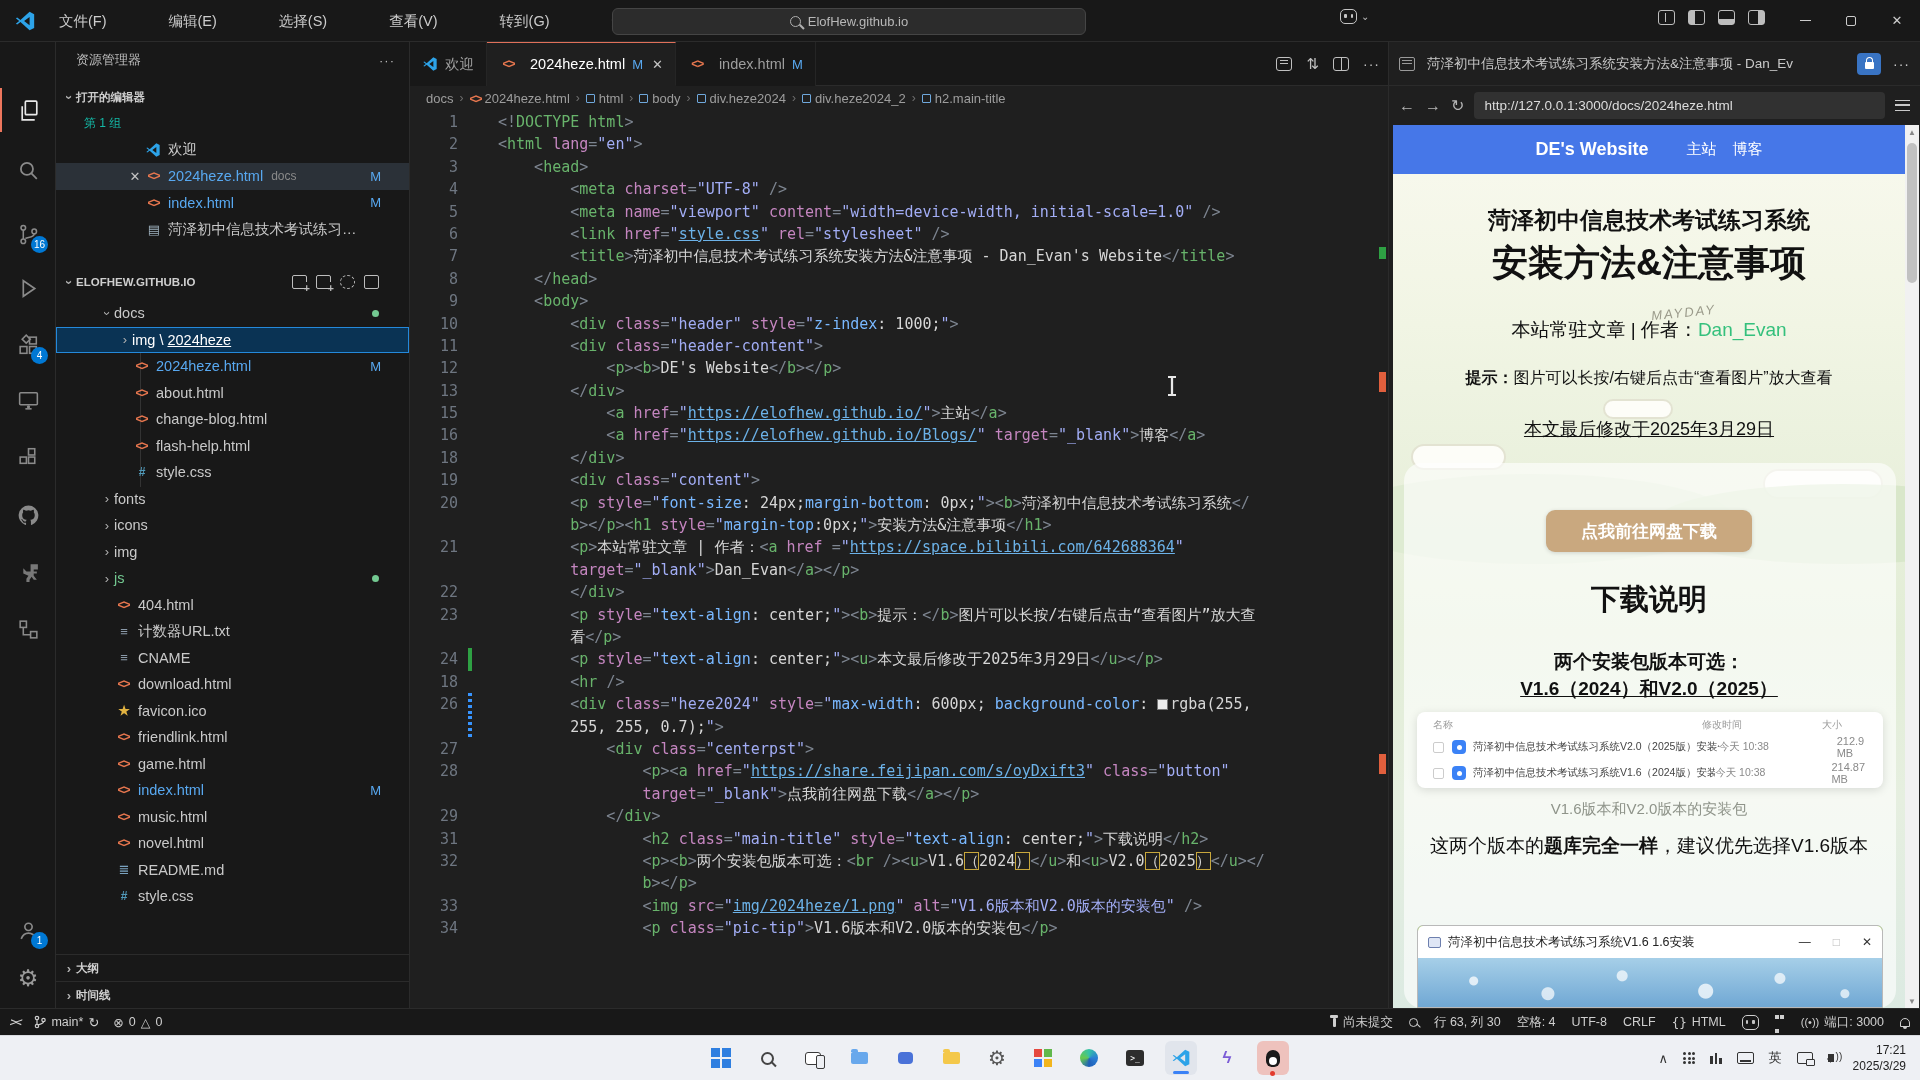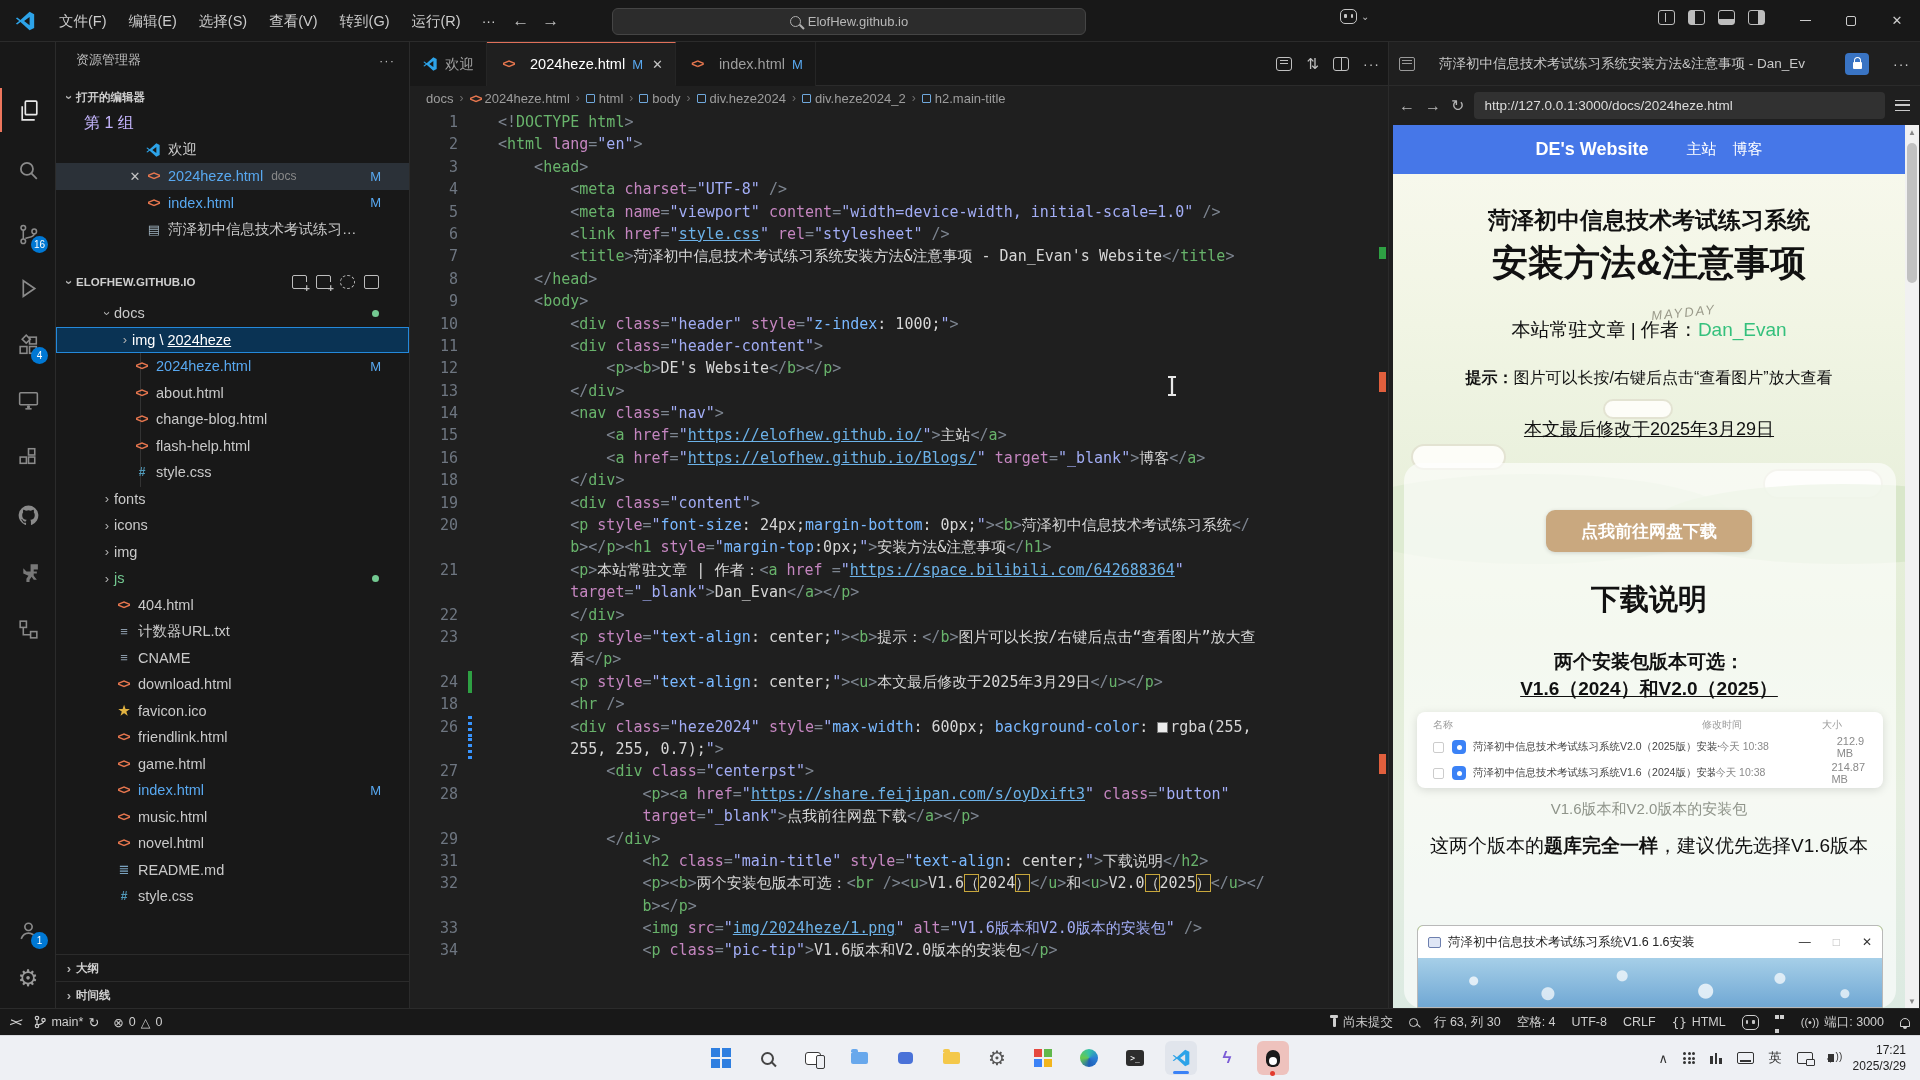--- a/index.html
+++ b/index.html
@@ -46,21 +46,21 @@
   
   #sidebar{position:absolute;left:56px;top:42px;width:354px;height:966px;background:#181818;border-right:1px solid #2b2b2b;overflow:hidden}
   #sb-title{position:absolute;left:0;top:0;width:100%;height:36px;display:flex;align-items:center;padding:0 14px 0 20px;
     color:#bdbdbd;font-size:13px}
   #sb-title .dots{margin-left:auto;color:#bdbdbd;letter-spacing:1px}
   .sec-head{display:flex;align-items:center;font-weight:bold;font-size:11.5px;color:#cfcfcf;height:26px}
   #open-ed-head{position:absolute;top:42px;left:6px;right:6px}
   .chev{display:inline-block;color:#b0b0b0;font-size:13px;width:14px;text-align:center;transform:rotate(90deg)}
   .chev.col{transform:none}
   .oe-row,.trow{display:flex;align-items:center;height:26.5px;font-size:14.5px;color:#c9c9c9;position:relative;white-space:nowrap}
-  .grp-label{color:#c4b5fd;font-size:16px;padding-left:28px;height:26.5px;display:flex;align-items:center}
+  .grp-label{color:#14b8a6;font-size:12px;padding-left:28px;height:26.5px;display:flex;align-items:center}
   .oe-close{width:18px;text-align:center;color:#c3c3c3;font-size:13px}
   .fi{width:19px;flex:none;text-align:center;margin-right:5px;font-size:12px;font-weight:bold;letter-spacing:-1px}
   .fi-html{color:#e8774f}.fi-css{color:#519aba}.fi-txt{color:#8a99a8;font-weight:normal;font-size:13px}
   .fi-star{color:#e2b341;font-size:13px}.fi-md{color:#7aa3c0;font-weight:normal;font-size:13px}
   .fi-prev{color:#9fb2bf;font-weight:normal;font-size:13px}
   .oe-row .vsico{width:16px;height:16px;margin:0 6px 0 1px}
   .mbadge{margin-left:auto;margin-right:28px;color:#58a8f0;font-size:13px}
   .gdot{margin-left:auto;margin-right:30px;width:7px;height:7px;border-radius:50%;background:#73c991}
   .oe-row.cur{background:#2b3138}
   .lbl-mod{color:#58a8f0}.lbl-green{color:#73c991}
@@ -108,21 +108,21 @@
   .sy-w{display:inline-block;width:11px;height:11px;background:#ececec;border:1px solid #777;vertical-align:-1px;margin-right:2px}
   .sy-bx{color:#d6d6d6;outline:1px solid #c8a73c;outline-offset:-1px}
   .ruler-mark{position:absolute;right:2px;width:7px}
   #ibeam{position:absolute;left:761px;top:336px;width:2px;height:16px;background:#e8e8e8;box-shadow:0 0 0 0.5px #555}
   #ibeam::before,#ibeam::after{content:"";position:absolute;left:-3px;width:8px;height:2px;background:#e8e8e8}
   #ibeam::before{top:-2px}#ibeam::after{bottom:-2px}
 
   
   #browser{position:absolute;left:1388px;top:42px;width:532px;height:966px;background:#1f1f1f;border-left:1px solid #2b2b2b}
   #btab{position:absolute;left:0;top:0;width:100%;height:44px;background:#1f1f1f;border-bottom:1px solid #2b2b2b;
-    display:flex;align-items:center;padding:0 10px;gap:24px}
+    display:flex;align-items:center;padding:0 10px;gap:12px}
   .page-ic{width:16px;height:14px;border:1.3px solid #9a9a9a;border-radius:2px;position:relative;flex:none}
   .page-ic::before{content:"";position:absolute;left:2px;top:2px;right:2px;height:1.2px;background:#9a9a9a;box-shadow:0 3px 0 #9a9a9a}
   #btab-title{font-size:13.5px;color:#c9c9c9;white-space:nowrap;overflow:hidden;text-overflow:clip;max-width:430px}
   #lock-btn{flex:none;width:24px;height:22px;background:#3974c4;border-radius:4px;display:flex;align-items:center;justify-content:center}
   .lock{width:9px;height:7px;background:#fff;border-radius:1px;position:relative;margin-top:3px}
   .lock::before{content:"";position:absolute;left:1px;top:-5px;width:5px;height:5px;border:1.6px solid #fff;border-bottom:none;border-radius:4px 4px 0 0}
   #btab .dots{color:#c9c9c9;letter-spacing:1px}
   #btoolbar{position:absolute;left:0;top:44px;width:100%;height:39px;display:flex;align-items:center;padding:0 10px;gap:10px}
   .b-arrow{color:#b5b5b5;font-size:16px}
   #url-box{flex:1;height:27px;background:#313131;border-radius:4px;color:#dcdcdc;font-size:13.5px;
@@ -228,21 +228,21 @@
 
   .vsico{flex:none}
 </style>
 </head>
 <body>
 
 <div id="titlebar">
   <svg id="vscode-logo" viewBox="0 0 24 24">
       <path fill="#2da3e8" d="M17 2 22 4.5v15L17 22 7 13l-3.5 2.7L2 15l3.7-3L2 9l1.5-.7L7 11l10-9zm0 5.5L11 12l6 4.5v-9z"></path>
     </svg>
-  <div id="menus" style="display: flex;">
+  <div id="menus" style="display: flex; gap: 40px;">
       <span class="menu-item">文件(F)</span>
       <span class="menu-item">编辑(E)</span>
       <span class="menu-item">选择(S)</span>
       <span class="menu-item">查看(V)</span>
       <span class="menu-item">转到(G)</span>
       <span class="menu-item">运行(R)</span>
     </div>
   <span id="menu-ellipsis">···</span>
   <span class="nav-arrow">←</span>
   <span class="nav-arrow">→</span>
@@ -634,25 +634,20 @@
       </div>
       <div class="crow">
         <span class="cnum">12</span>
         <span class="cmark "></span>
         <span class="ccode"><span class="sy-p">            &lt;</span><span class="sy-t">p</span><span class="sy-p">&gt;&lt;</span><span class="sy-t">b</span><span class="sy-p">&gt;</span><span class="sy-x">DE's Website</span><span class="sy-p">&lt;/</span><span class="sy-t">b</span><span class="sy-p">&gt;&lt;/</span><span class="sy-t">p</span><span class="sy-p">&gt;</span></span>
       </div>
       <div class="crow">
         <span class="cnum">13</span>
         <span class="cmark "></span>
         <span class="ccode"><span class="sy-p">        &lt;/</span><span class="sy-t">div</span><span class="sy-p">&gt;</span></span>
-      </div>
-      <div class="crow">
-        <span class="cnum">14</span>
-        <span class="cmark "></span>
-        <span class="ccode"><span class="sy-p">        &lt;</span><span class="sy-t">nav</span><span class="sy-x"> </span><span class="sy-a">class</span><span class="sy-p">=</span><span class="sy-s">"nav"</span><span class="sy-p">&gt;</span></span>
       </div>
       <div class="crow">
         <span class="cnum">15</span>
         <span class="cmark "></span>
         <span class="ccode"><span class="sy-p">            &lt;</span><span class="sy-t">a</span><span class="sy-x"> </span><span class="sy-a">href</span><span class="sy-p">=</span><span class="sy-s">"</span><span class="sy-l">https://elofhew.github.io/</span><span class="sy-s">"</span><span class="sy-p">&gt;</span><span class="sy-x">主站</span><span class="sy-p">&lt;/</span><span class="sy-t">a</span><span class="sy-p">&gt;</span></span>
       </div>
       <div class="crow">
         <span class="cnum">16</span>
         <span class="cmark "></span>
         <span class="ccode"><span class="sy-p">            &lt;</span><span class="sy-t">a</span><span class="sy-x"> </span><span class="sy-a">href</span><span class="sy-p">=</span><span class="sy-s">"</span><span class="sy-l">https://elofhew.github.io/Blogs/</span><span class="sy-s">"</span><span class="sy-x"> </span><span class="sy-a">target</span><span class="sy-p">=</span><span class="sy-s">"_blank"</span><span class="sy-p">&gt;</span><span class="sy-x">博客</span><span class="sy-p">&lt;/</span><span class="sy-t">a</span><span class="sy-p">&gt;</span></span>

